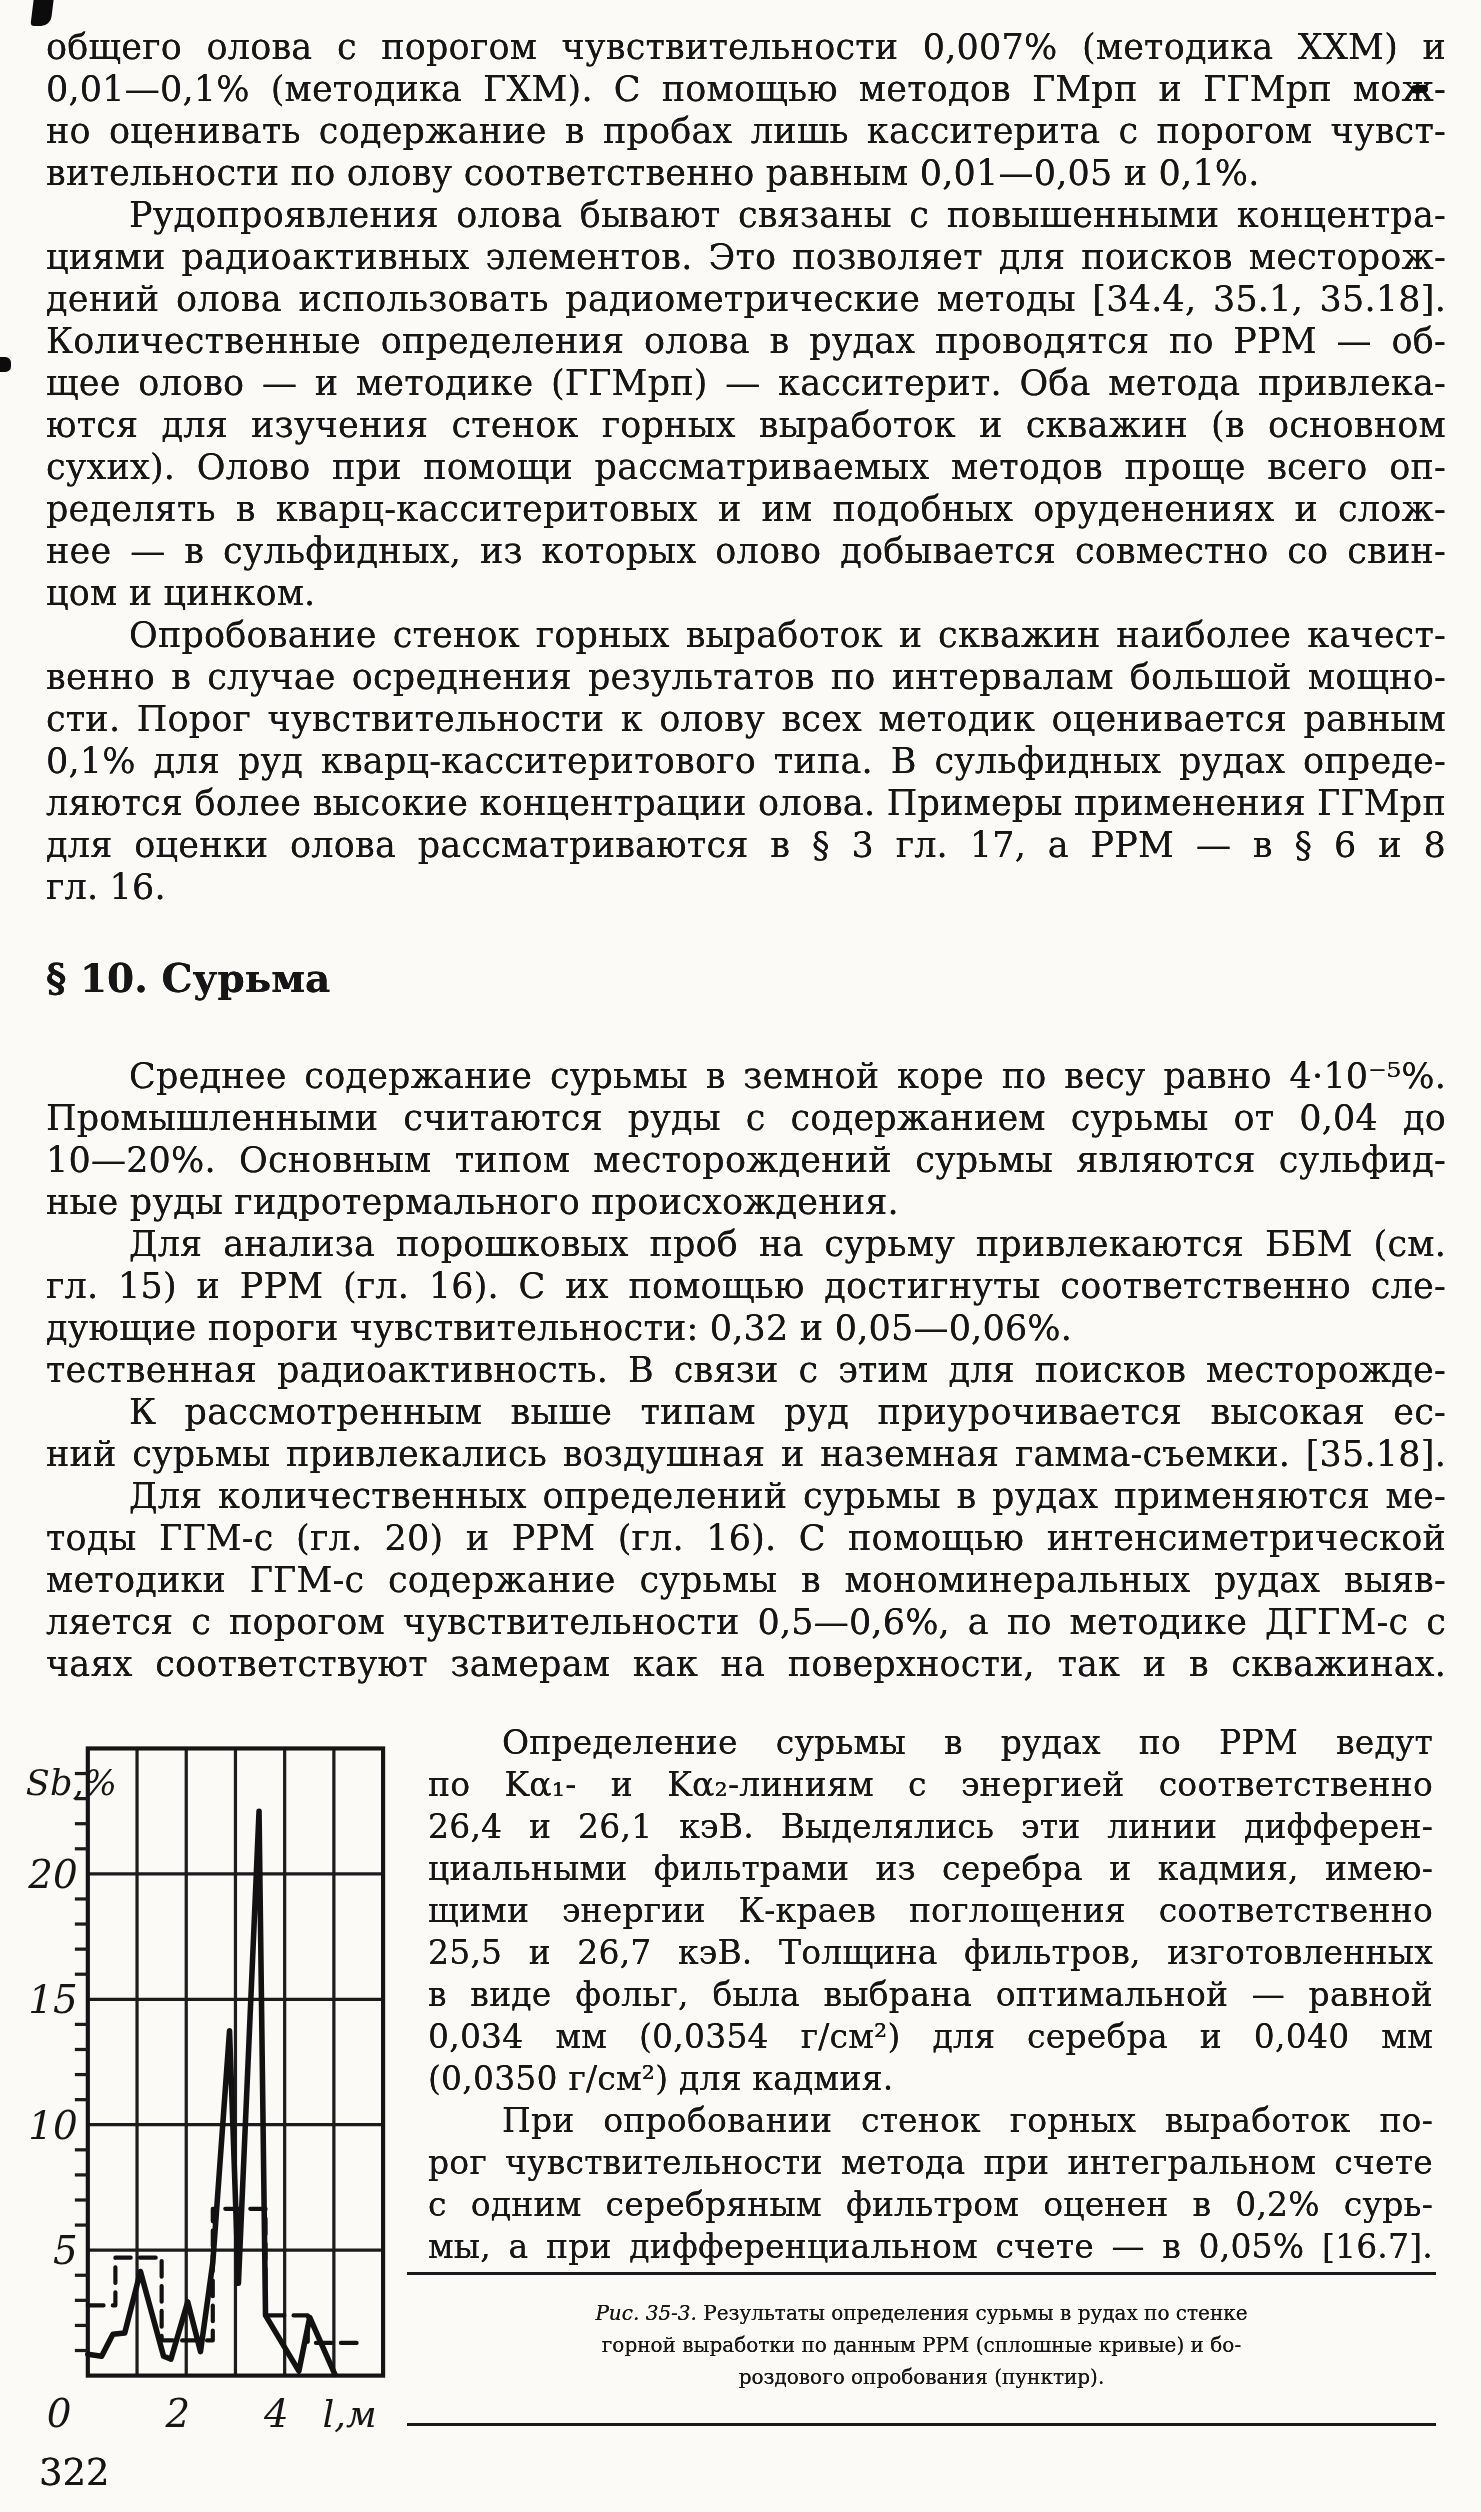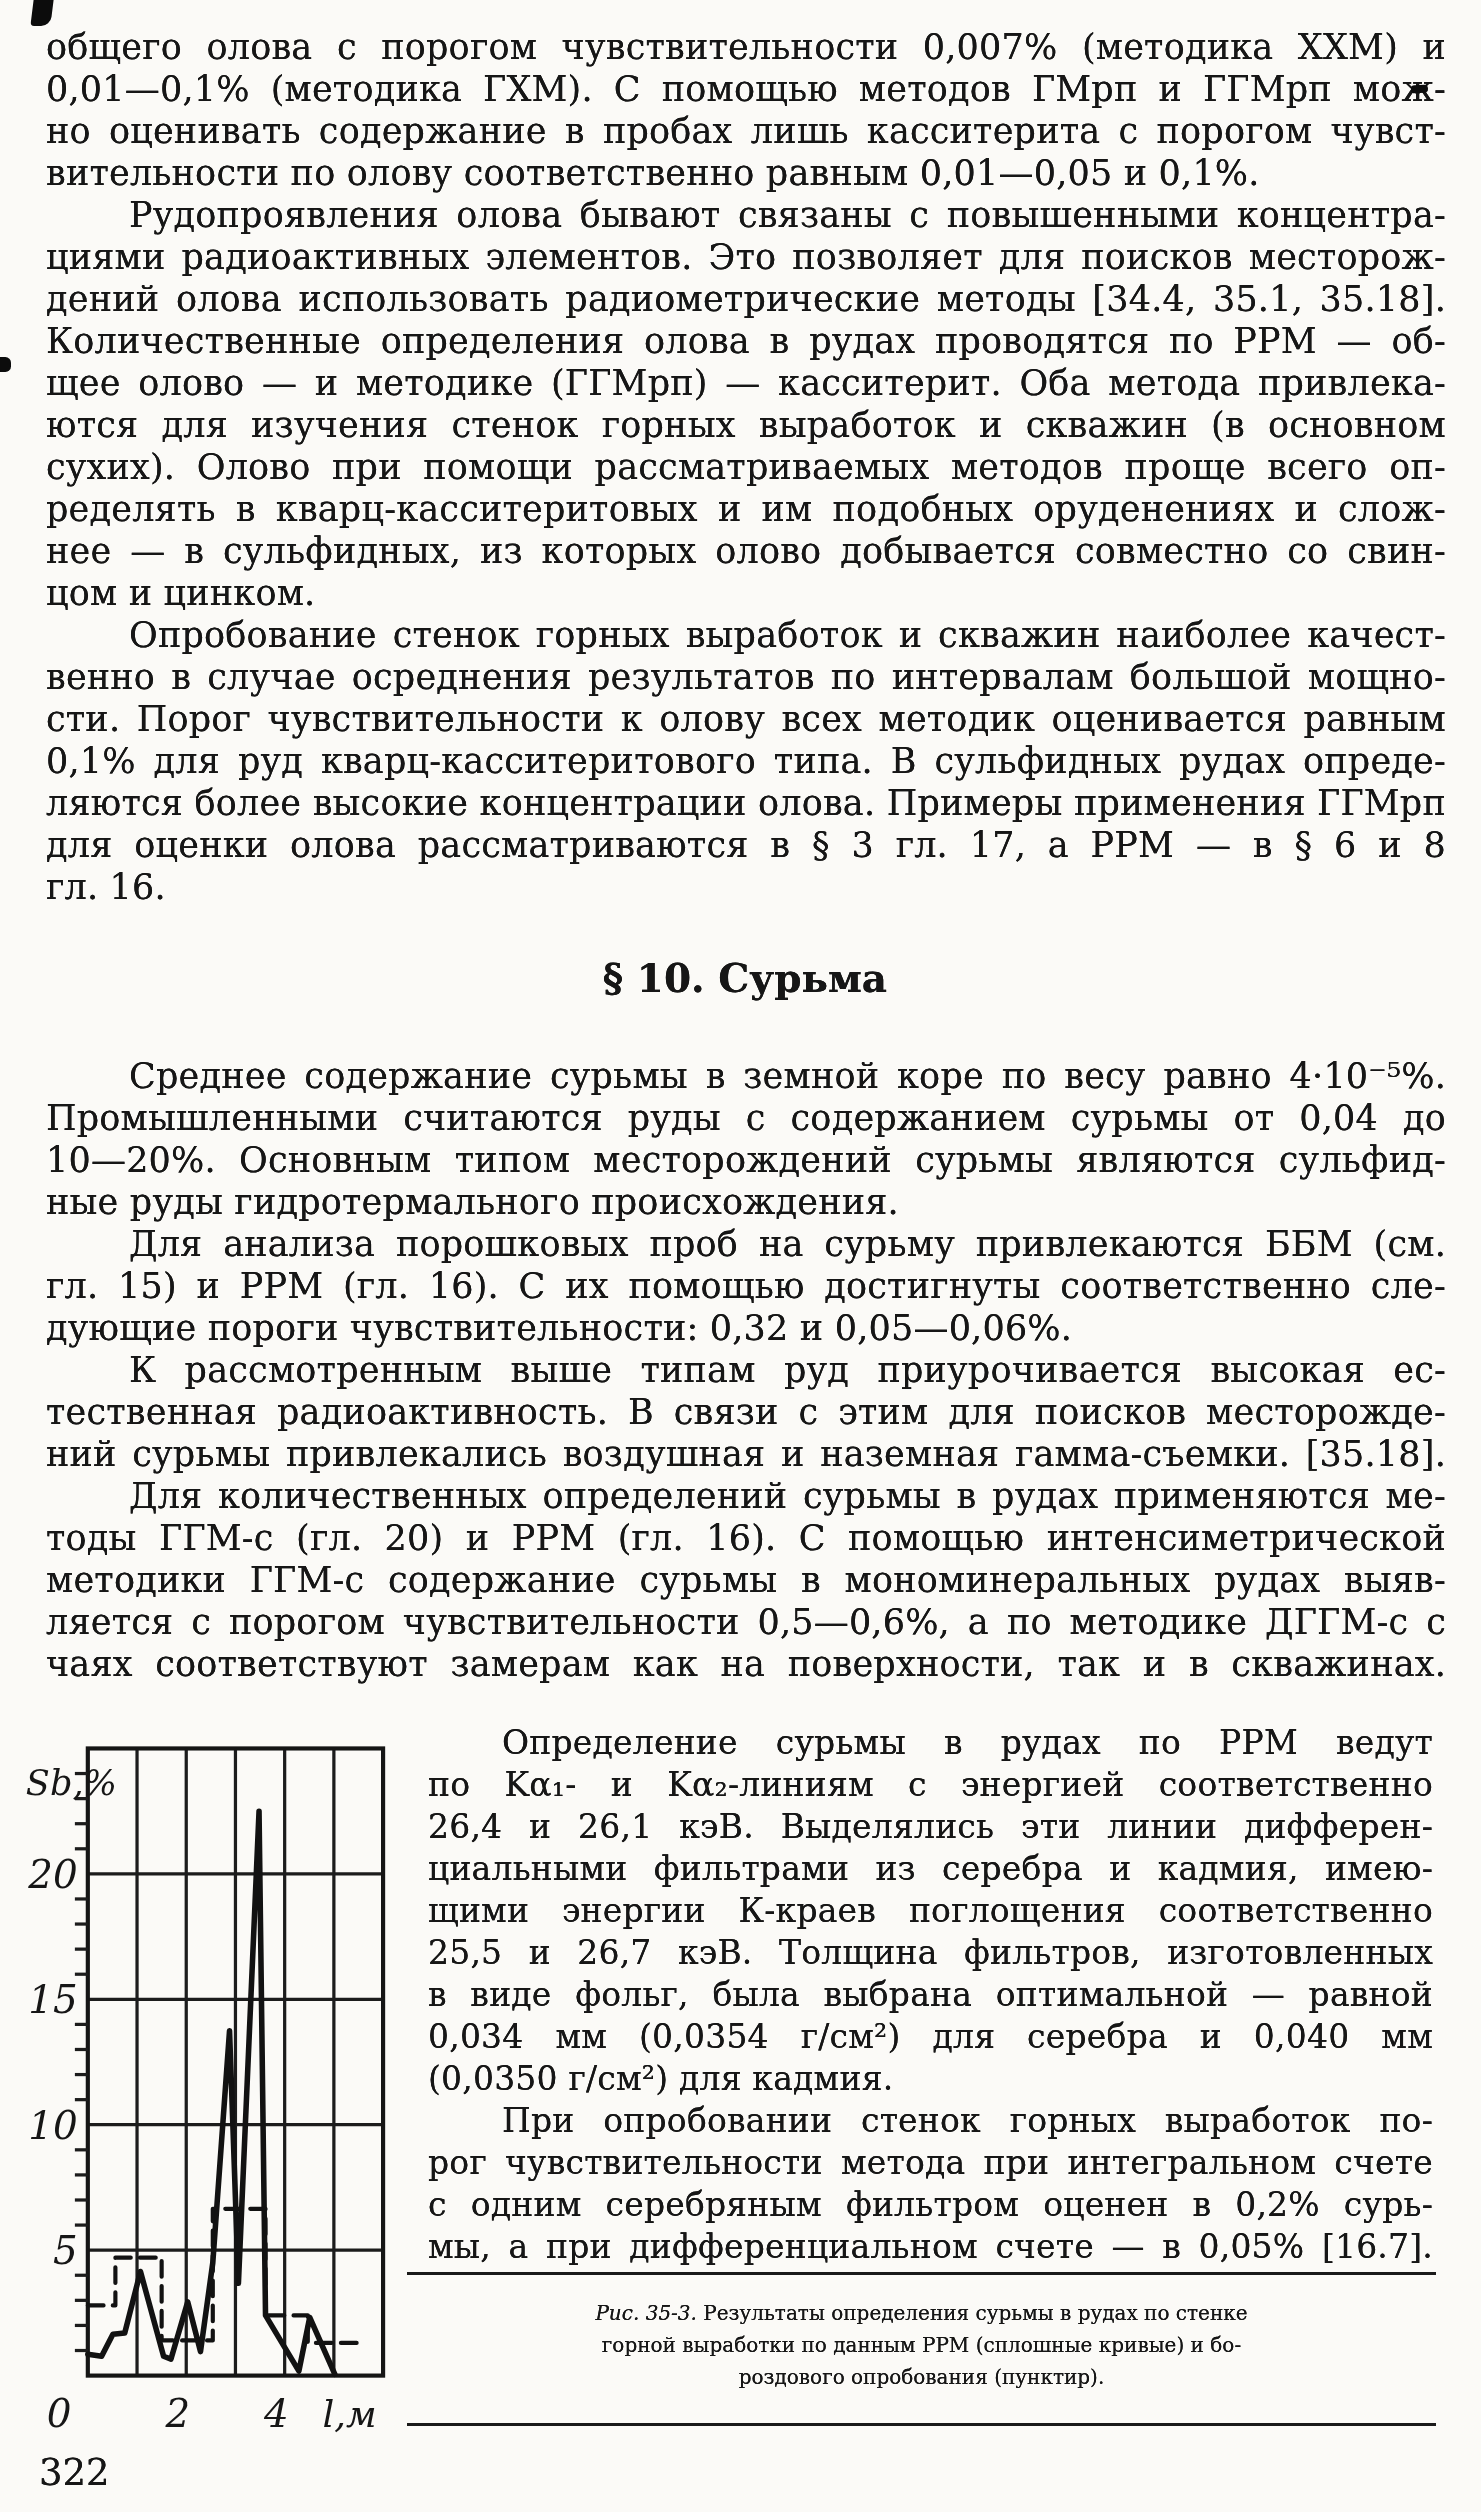--- a/index.html
+++ b/index.html
@@ -13,21 +13,21 @@
   .ln{
     height:42px;line-height:42px;font-size:35px;
     text-align:justify;overflow:hidden;white-space:nowrap;
     letter-spacing:0.2px;text-shadow:0 0 0.6px currentColor;
   }
   .ln.j{white-space:normal;text-align-last:justify}
   .ln.ind{text-indent:83px}
   .ln.ind2{text-indent:74px}
   #heading{
     position:absolute;left:46px;top:955px;width:1398px;margin:0;
-    text-align:center;font-size:39px;font-weight:bold;
+    text-align:left;font-size:39px;font-weight:bold;
     text-shadow:0 0 0.6px currentColor;
   }
   #wrapcol{position:absolute;left:428px;top:1722px;width:1005px}
   #wrapcol .ln{font-size:33px}
   #figure-svg{position:absolute;left:24px;top:1735px}
   #caption{
     position:absolute;left:407px;top:2272px;width:1029px;
     border-top:3.7px solid #1a1a1a;border-bottom:3.7px solid #1a1a1a;
     padding:22px 5.6px 30px;box-sizing:border-box;
     text-align:center;font-size:20px;line-height:32px;
@@ -87,22 +87,22 @@
 
   <div class="tblock" style="top:1055px">
 
   <div class="ln j ind">Среднее содержание сурьмы в земной коре по весу равно 4·10⁻⁵%.</div>
       <div class="ln j">Промышленными считаются руды с содержанием сурьмы от 0,04 до</div>
       <div class="ln j">10—20%. Основным типом месторождений сурьмы являются сульфид-</div>
       <div class="ln">ные руды гидротермального происхождения.</div>
       <div class="ln j ind">Для анализа порошковых проб на сурьму привлекаются ББМ (см.</div>
       <div class="ln j">гл. 15) и РРМ (гл. 16). С их помощью достигнуты соответственно сле-</div>
       <div class="ln">дующие пороги чувствительности: 0,32 и 0,05—0,06%.</div>
+      <div class="ln j">тественная радиоактивность. В связи с этим для поисков месторожде-</div>
       <div class="ln j ind">К рассмотренным выше типам руд приурочивается высокая ес-</div>
-      <div class="ln j">тественная радиоактивность. В связи с этим для поисков месторожде-</div>
       <div class="ln j">ний сурьмы привлекались воздушная и наземная гамма-съемки. [35.18].</div>
       <div class="ln j ind">Для количественных определений сурьмы в рудах применяются ме-</div>
       <div class="ln j">тоды ГГМ-с (гл. 20) и РРМ (гл. 16). С помощью интенсиметрической</div>
       <div class="ln j">методики ГГМ-с содержание сурьмы в мономинеральных рудах выяв-</div>
       <div class="ln j">ляется с порогом чувствительности 0,5—0,6%, а по методике ДГГМ-с с</div>
       <div class="ln j">чаях соответствуют замерам как на поверхности, так и в скважинах.</div>
     </div>
 
   <div id="wrapcol">
 

